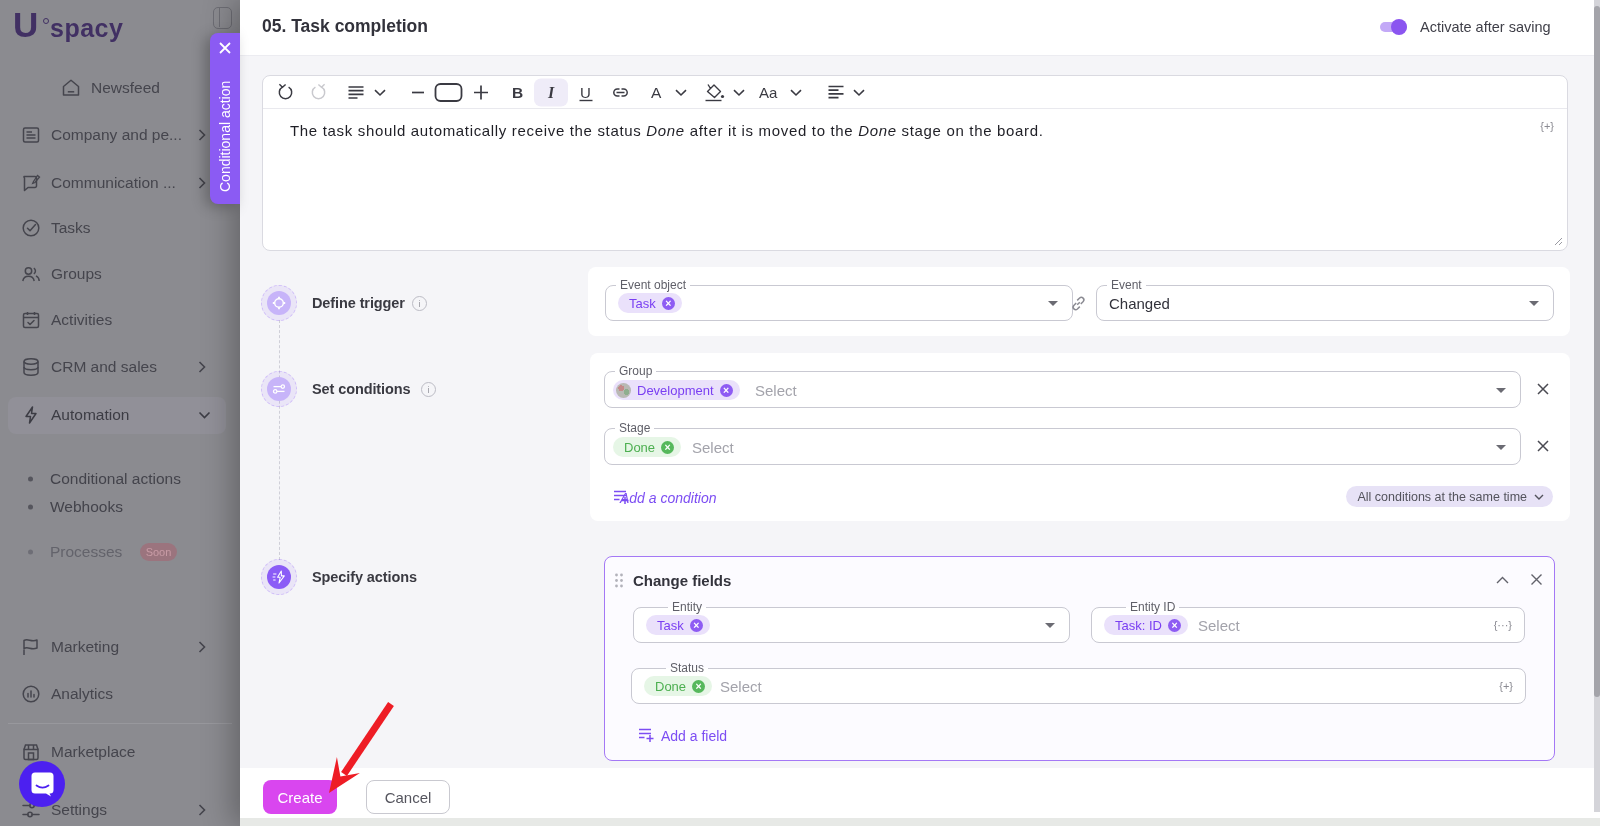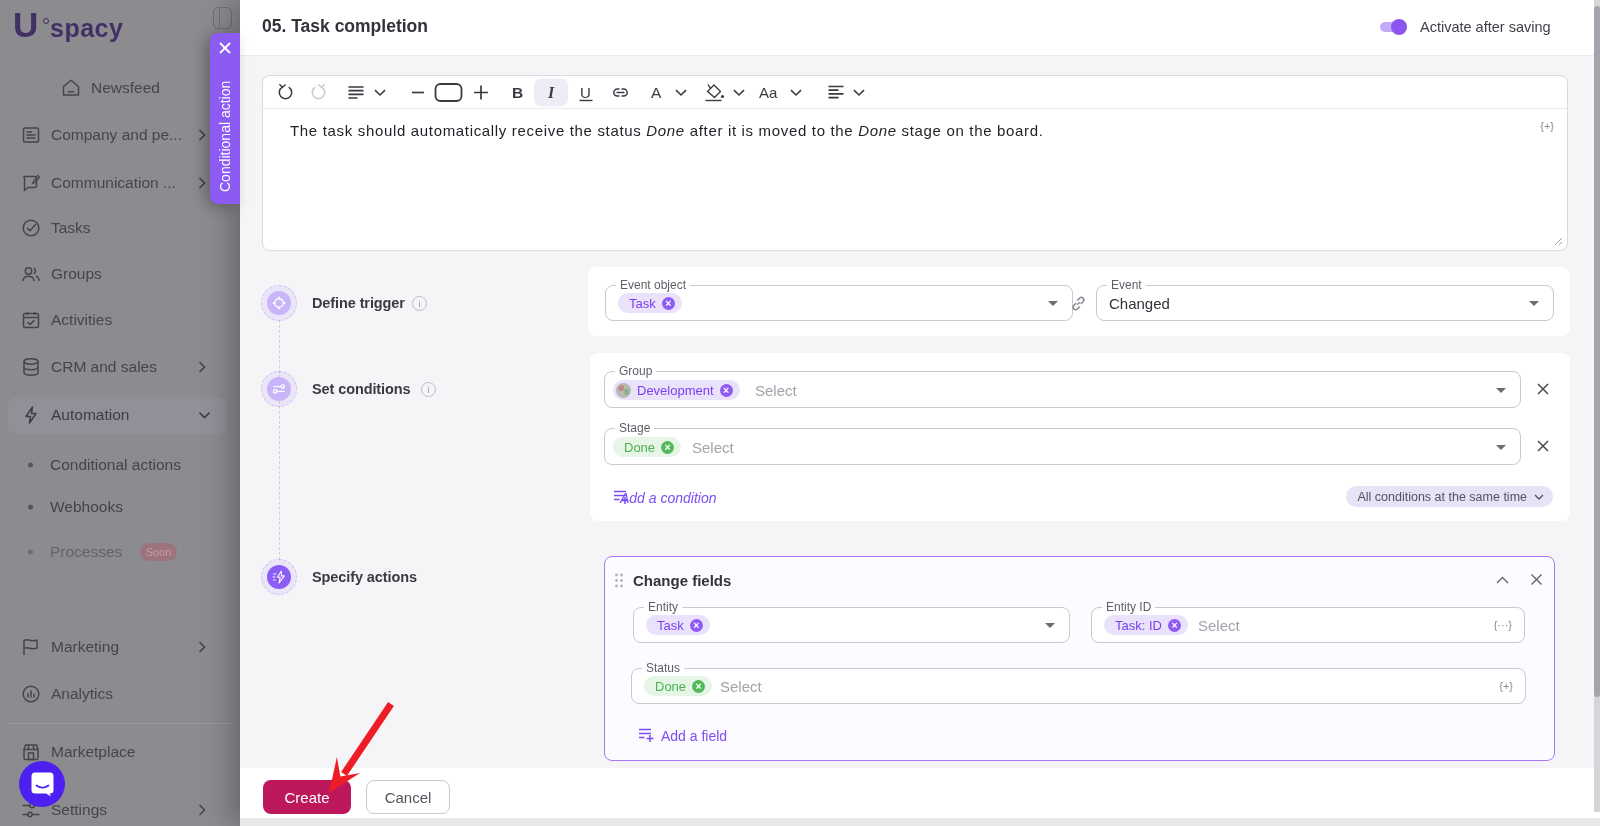--- a/index.html
+++ b/index.html
@@ -40,39 +40,39 @@
   .step-circle { position:absolute; width:24px; height:24px; border-radius:50%; z-index:2; display:flex; align-items:center; justify-content:center; }
   .step-halo { position:absolute; width:36px; height:36px; border-radius:50%; background:rgba(139,92,246,0.10); border:1px dashed rgba(139,92,246,0.28); }
   .step-label { position:absolute; font-size:14.5px; font-weight:700; color:#3a3a42; letter-spacing:-0.1px; }
   .info { position:absolute; width:15px; height:15px; border-radius:50%; border:1px solid #bcbcc5; color:#9a9aa2; font-size:9.5px; text-align:center; line-height:13px; }
   #dash { position:absolute; left:39px; top:320px; width:0; height:240px; border-left:1px dashed #cfcfd8; }
 
   
   .fs { position:absolute; background:#fff; border:1px solid #c9c9d2; border-radius:8px; }
   .fs-label { position:absolute; top:-7px; left:10px; font-size:12px; color:#5f5f68; padding:0 4px; line-height:13px; }
   .lab-white { background:#fff; }
-  .lab-purple { background:linear-gradient(#fcfbff 50%, #fff 50%); }
+  .lab-purple { background:linear-gradient(#fcfbff 50%, #fff 50%);margin-left:24px; }
   .chip { position:absolute; display:inline-flex; align-items:center; border-radius:10px; height:20px; padding:0 7px 0 11px; }
   .chip-purple { background:#eae1fb; color:#7a3ff2; }
   .chip-green { background:#e6f6e6; color:#4caf50; }
   .chip-txt { font-size:13px; }
   .chip-x { margin-left:6px; width:13px; height:13px; border-radius:50%; color:#fff; font-size:10.5px; font-weight:bold; display:flex; align-items:center; justify-content:center; }
   .x-purple { background:#8e5cf3; }
   .x-green { background:#56b85c; }
   .sel { position:absolute; font-size:15px; color:#a3a3ab; }
   .caret { position:absolute; width:0; height:0; border-left:5px solid transparent; border-right:5px solid transparent; border-top:5px solid #6b6b73; }
 
   .card { position:absolute; background:#fff; border-radius:8px; }
   .linklike { position:absolute; font-size:14px; font-weight:500; color:#7c4df3; }
   #condpill { position:absolute; right:47px; top:486px; height:21px; border-radius:10.5px; background:#e7e2f6; color:#53535c; font-size:12.5px; display:flex; align-items:center; padding:0 9px 0 11px; white-space:nowrap; }
 
   #actioncard { position:absolute; left:364px; top:556px; width:951px; height:205px; background:#fcfbff; border:1px solid #a478f5; border-radius:8px; }
 
   .btn { position:absolute; height:34px; border-radius:8px; font-size:15px; display:flex; align-items:center; justify-content:center; }
-  #btn-create { left:23px; top:12px; width:88px; background:#be185d; color:#fff; }
+  #btn-create { left:23px; top:12px; width:74px; background:#d946ef; color:#fff; }
   #btn-cancel { left:126px; top:12px; width:84px; background:#fff; border:1px solid #c9c9d0; color:#55555e; }
 
   
   #sbtrack { position:absolute; left:1354px; top:0px; width:6px; height:812px; background:#d4d4d9; }
   #sbthumb { position:absolute; left:1354px; top:6px; width:6px; height:691px; border-radius:3px; background:#a4a4aa; }
 
   
   #chat { position:absolute; left:19px; top:761px; width:46px; height:46px; border-radius:50%; background:#4c20f0; z-index:5; display:flex; align-items:center; justify-content:center; }
 </style>
 </head>
@@ -150,21 +150,21 @@
   <div style="position:absolute; left:8px; top:397px; width:218px; height:37px; background:#919098; border-radius:8px;"></div>
   <div class="ni" style="top:392px;">
     <svg class="ico" width="22" height="22" viewBox="0 0 22 22" fill="none" stroke="#3c3c44" stroke-width="1.5">
         <path d="M12.5 3 L6 12.5 H10.5 L9.5 19 L16 9.5 H11.5 Z" stroke-linejoin="round"></path>
       </svg>
     <span class="t" style="color:#3c3c44;">Automation</span>
     <svg class="ch" width="13" height="8" viewBox="0 0 13 8" fill="none">
         <path d="M1.5 1.5 L6.5 6.5 L11.5 1.5" stroke="#3c3c44" stroke-width="1.6"></path>
       </svg>
   </div>
-  <div class="ni" style="top:442px;">
+  <div class="ni" style="top:456px;">
       <span class="sdot"></span>
       <span class="st">Conditional actions</span>
     </div>
   <div class="ni" style="top:484px;">
       <span class="sdot"></span>
       <span class="st">Webhooks</span>
     </div>
   <div class="ni" style="top:529px;">
       <span class="sdot" style="background:#6e6e76;"></span>
       <span class="st" style="color:#63636b;">Processes</span>

